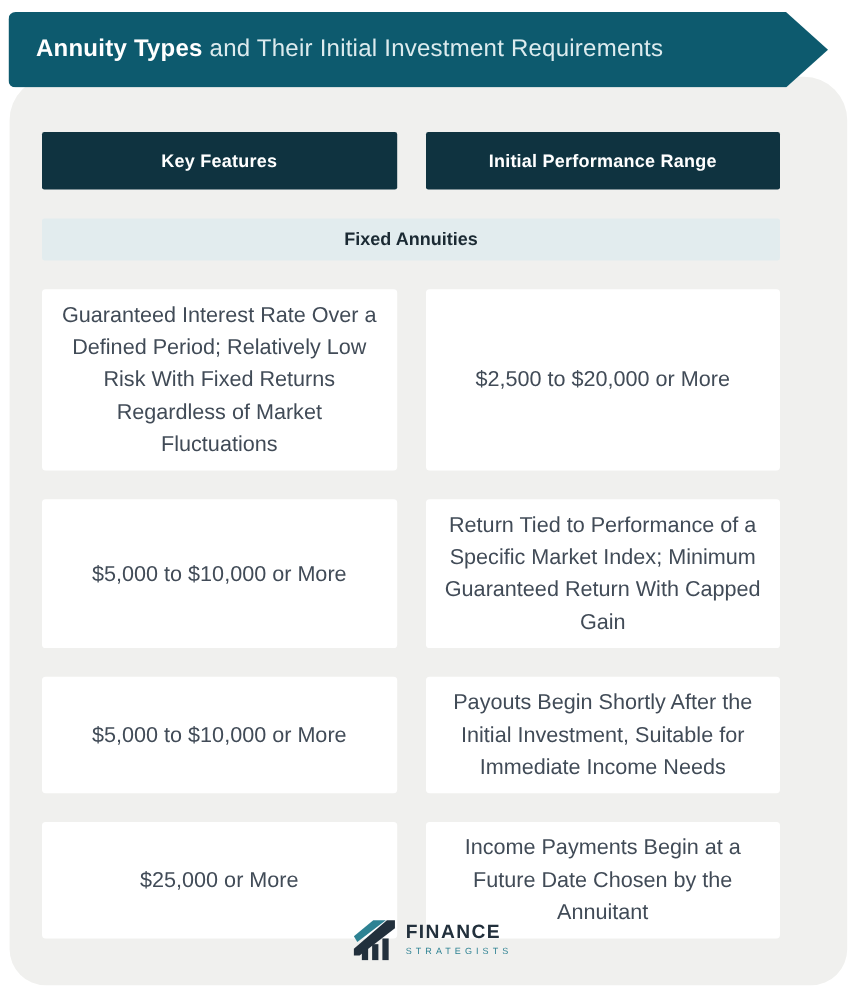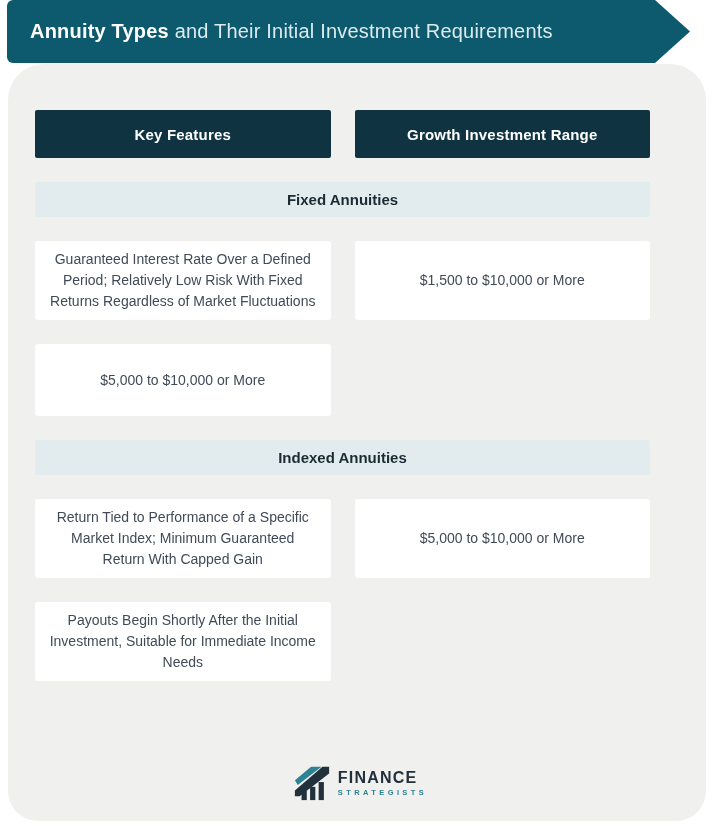--- a/index.html
+++ b/index.html
@@ -12,21 +12,21 @@
   }
   .panel {
     position: absolute;
     left: 8px; top: 64px;
     width: 698px; height: 757px;
     background: #f0f0ee;
     border-radius: 36px 36px 30px 30px;
   }
   .banner {
     position: absolute;
-    left: 7px; top: 0;
+    left: 7px; top: 10px;
     width: 683px; height: 63px;
     background: #0d5a6e;
     clip-path: polygon(0 0, 648px 0, 100% 50%, 648px 100%, 0 100%);
     border-radius: 6px 0 0 6px;
     display: flex; align-items: center;
     padding-left: 23px;
     z-index: 3;
   }
   .banner-title {
     font-size: 20px; color: #dcebee; letter-spacing: 0.2px;
@@ -58,70 +58,71 @@
     background: #e2ecee;
     color: #1b2a33;
     font-weight: 700; font-size: 15px;
     height: 35px;
     display: flex; align-items: center; justify-content: center;
     border-radius: 2px;
   }
   .cell {
     background: #ffffff;
     color: #414b57;
-    font-size: 14px;
+    font-size: 18px;
     line-height: 1.5;
     min-height: 72px;
     display: flex; align-items: center; justify-content: center;
     text-align: center;
     padding: 8px 14px;
     border-radius: 3px;
   }
   .footer {
     position: absolute;
     left: 0; top: 764px; width: 720px;
     display: flex; align-items: center; justify-content: center;
     gap: 7px;
     z-index: 2;
   }
   .logo-icon { width: 38px; height: 38px; display: block; }
   .brand-primary {
     font-size: 16px; font-weight: 700; color: #22303c;
     letter-spacing: 1.2px; line-height: 1;
   }
   .brand-secondary {
-    font-size: 7.5px; font-weight: 700; color: #2e8293;
+    font-size: 7.5px; font-weight: 400; color: #2e8293;
     letter-spacing: 3.4px; line-height: 1; margin-top: 3px;
   }
 </style>
 </head>
 <body>
 
 <div class="panel"></div>
 
 <div class="banner">
   <div class="banner-title"><b>Annuity Types</b><span> and Their Initial Investment Requirements</span></div>
 </div>
 
 <div class="annuity-table">
   <div class="th">Key Features</div>
-  <div class="th">Growth Investment Range</div>
+  <div class="th">Initial Performance Range</div>
 
   <div class="band">Fixed Annuities</div>
   <div class="cell">Guaranteed Interest Rate Over a Defined Period; Relatively Low Risk With Fixed Returns Regardless of Market Fluctuations</div>
-  <div class="cell">$1,500 to $10,000 or More</div>
+  <div class="cell">$2,500 to $20,000 or More</div>
 
   <div class="cell">$5,000 to $10,000 or More</div>
 
-  <div class="band">Indexed Annuities</div>
   <div class="cell">Return Tied to Performance of a Specific Market Index; Minimum Guaranteed Return With Capped Gain</div>
   <div class="cell">$5,000 to $10,000 or More</div>
 
   <div class="cell">Payouts Begin Shortly After the Initial Investment, Suitable for Immediate Income Needs</div>
+  <div class="cell">$25,000 or More</div>
 
+  <div class="cell">Income Payments Begin at a Future Date Chosen by the Annuitant</div>
 </div>
 
 <div class="footer">
   <svg class="logo-icon" viewBox="0 0 40 40" xmlns="http://www.w3.org/2000/svg" aria-hidden="true">
     <polygon points="2,17 19,3 30,3 5,22" fill="#2e8293"></polygon>
     <polygon points="2,28 31,3 38,3 38,10 7,34 2,34" fill="#22303c"></polygon>
     <rect x="9" y="28" width="5.5" height="10" fill="#22303c"></rect>
     <rect x="18" y="24" width="5.5" height="14" fill="#22303c"></rect>
     <rect x="27" y="19" width="5.5" height="19" fill="#22303c"></rect>
   </svg>

